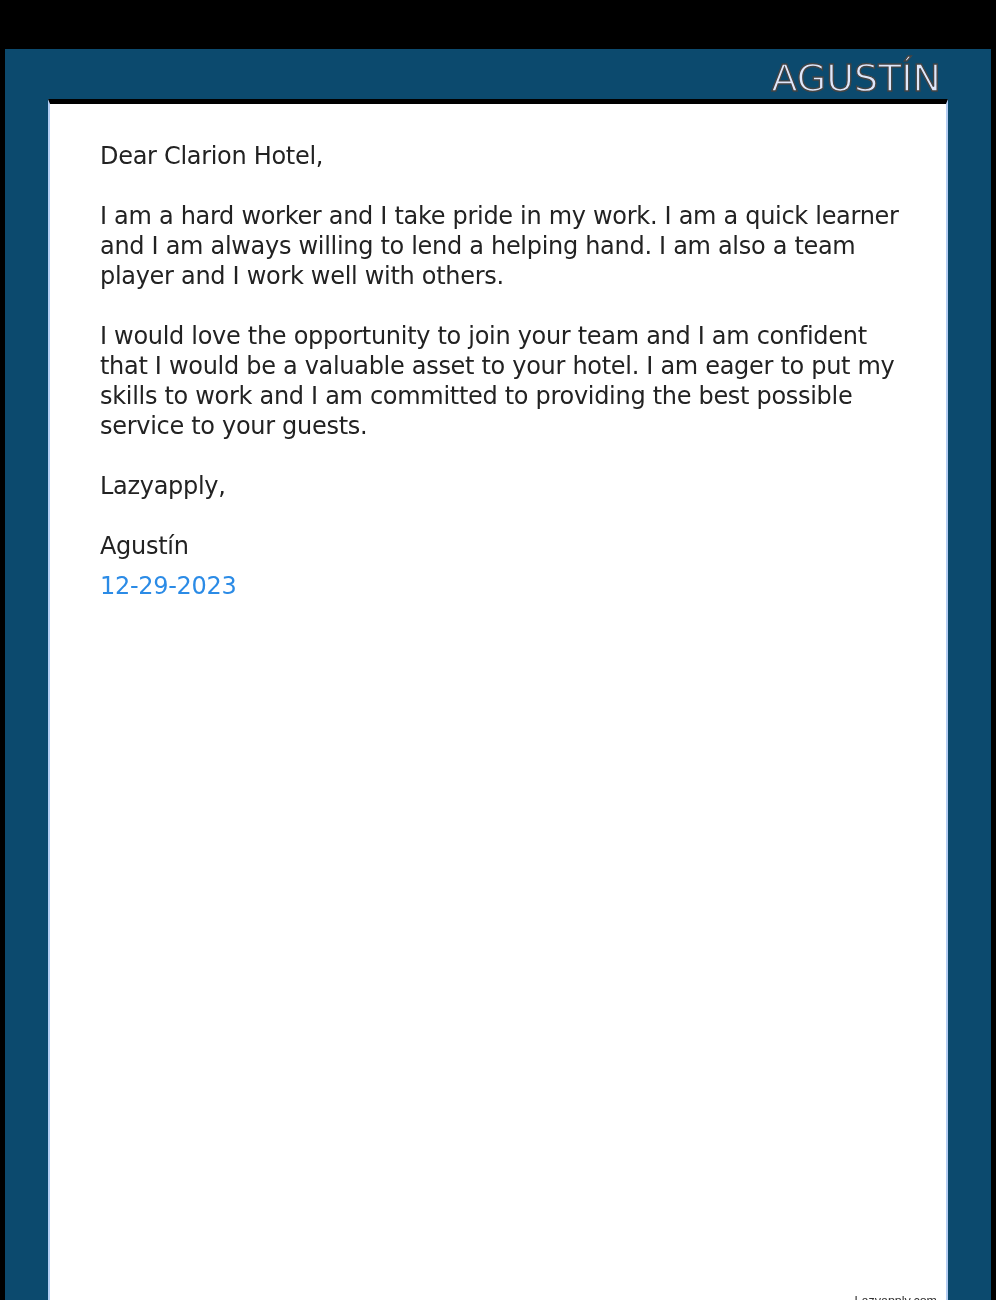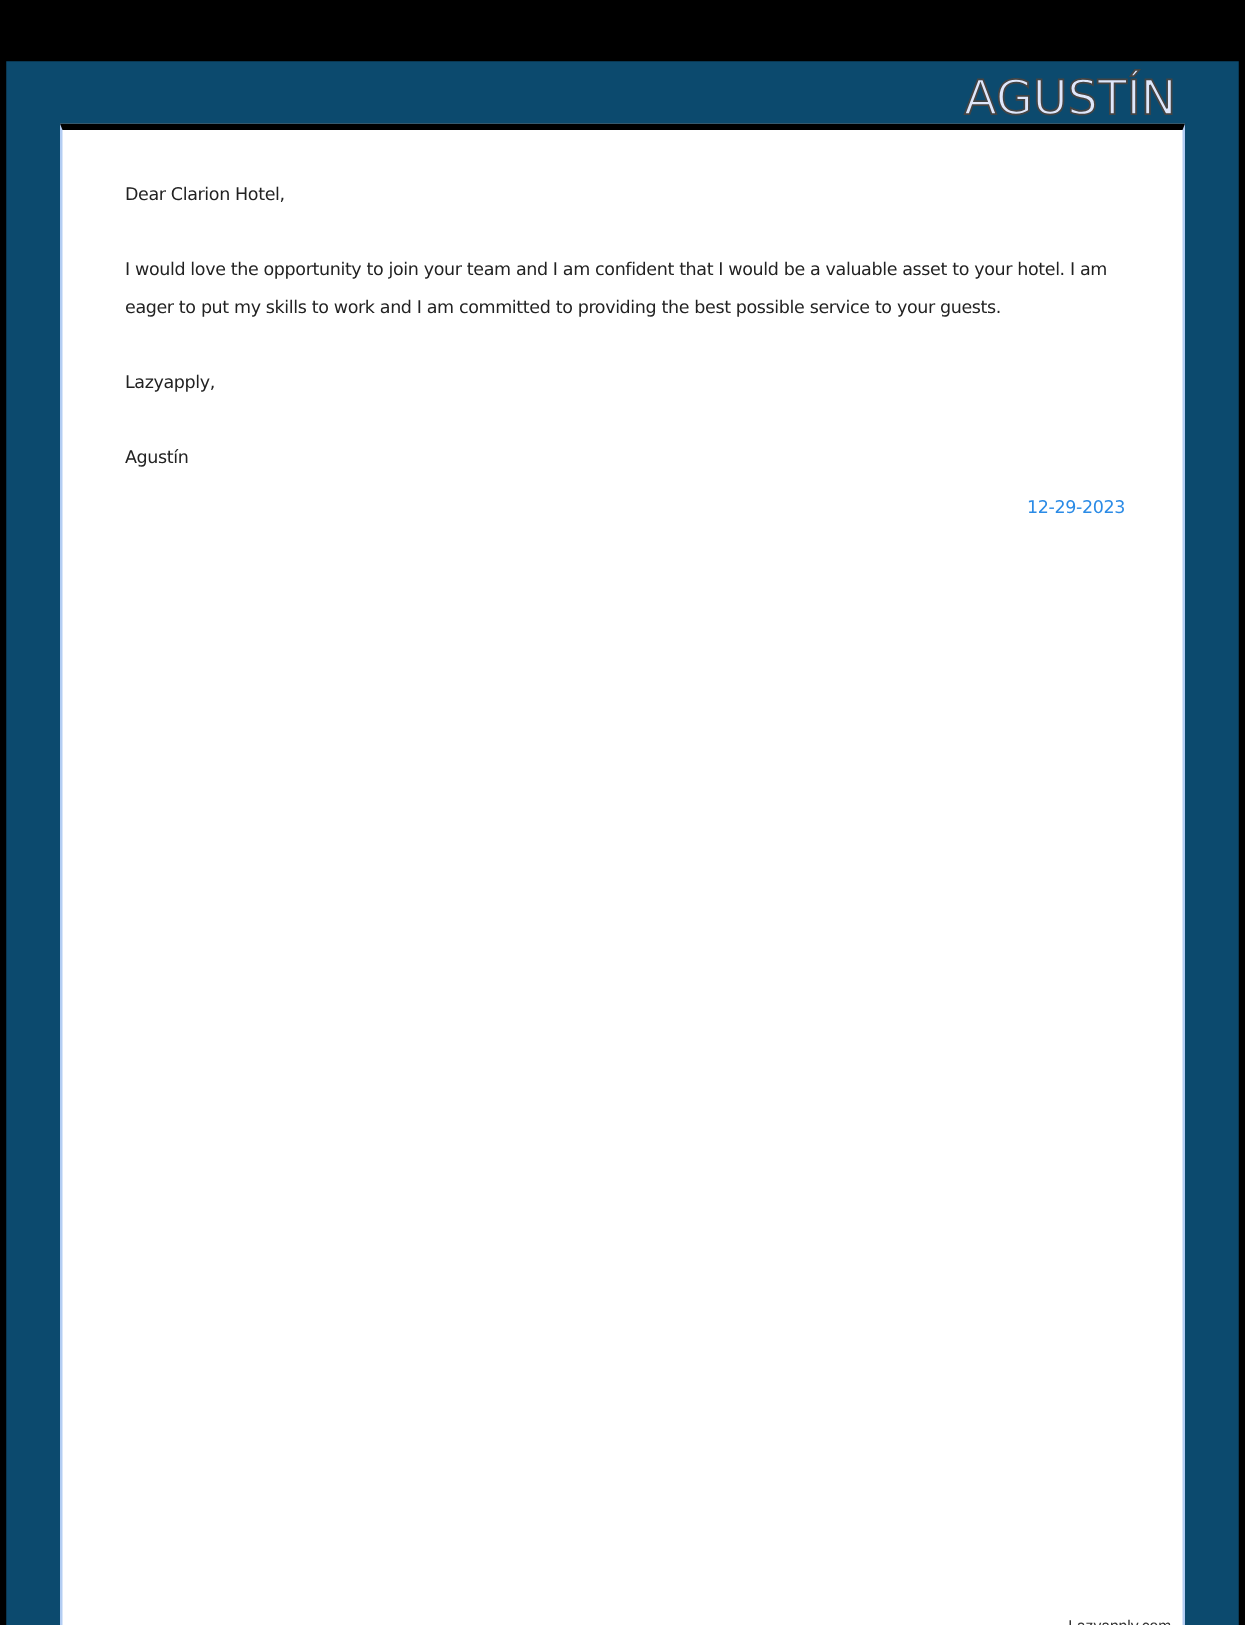--- a/index.html
+++ b/index.html
@@ -48,58 +48,58 @@
       border-bottom: 2px solid #b3cdf3;
       border-top: 5px solid #000000;
       box-sizing: content-box;
     }
     .letter {
       position: absolute;
       left: 50px;
       top: 37px;
       width: 800px;
       font-family: "DejaVu Sans", sans-serif;
-      font-size: 14px;
+      font-size: 24px;
       line-height: 30px;
       color: #222222;
       letter-spacing: -0.3px;
     }
     .letter p {
       margin: 0 0 30px 0;
     }
     .letter p.signoff {
       margin-bottom: 30px;
     }
     .letter p.signature {
       margin-bottom: 10px;
     }
     .letter .date {
       color: #2b8be6;
       margin: 0;
-      text-align: right;
     }
     .footer-mark {
       position: absolute;
       right: 9px;
       bottom: 0px;
       font-family: Liberation Sans, sans-serif;
       font-size: 12.5px;
       color: #333333;
       line-height: 16px;
     }
   </style>
 </head>
 <body>
 
 <div class="frame">
   <div class="name-heading">AGUSTÍN</div>
 
   <div class="paper">
     <div class="letter">
       <p>Dear Clarion Hotel,</p>
+      <p>I am a hard worker and I take pride in my work. I am a quick learner and I am always willing to lend a helping hand. I am also a team player and I work well with others.</p>
       <p>I would love the opportunity to join your team and I am confident that I would be a valuable asset to your hotel. I am eager to put my skills to work and I am committed to providing the best possible service to your guests.</p>
       <p class="signoff">Lazyapply,</p>
       <p class="signature">Agustín</p>
       <p class="date">12-29-2023</p>
     </div>
 
     <div class="footer-mark">Lazyapply.com</div>
   </div>
 </div>
 

